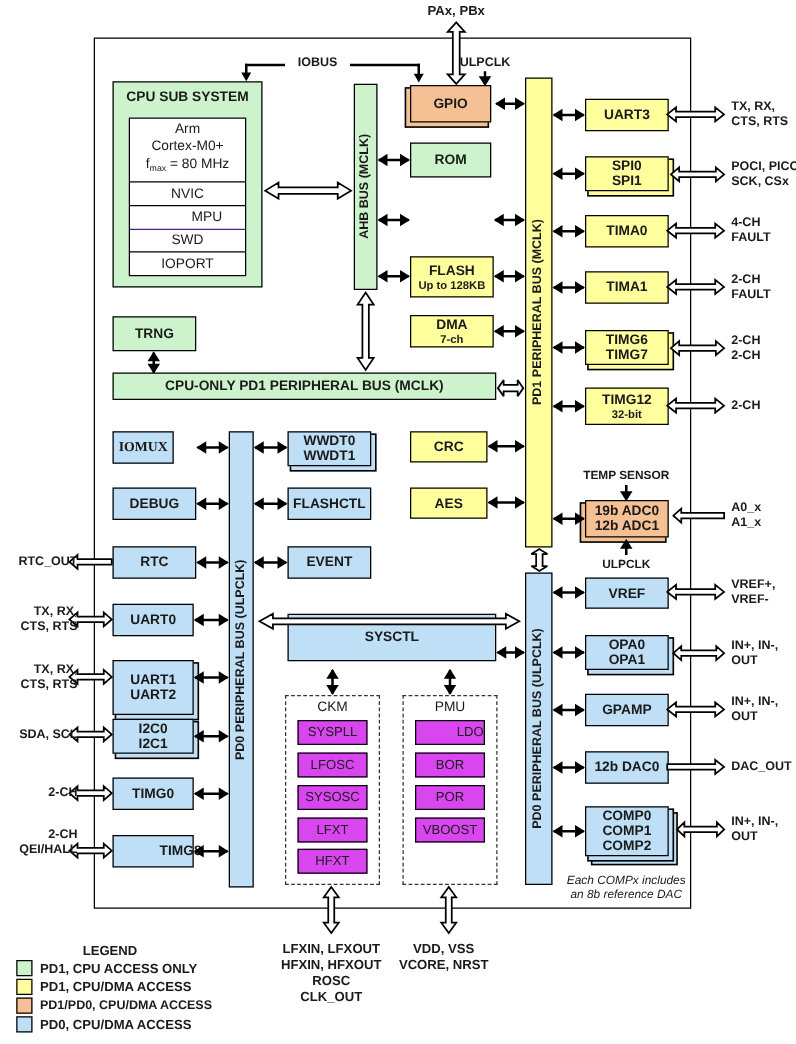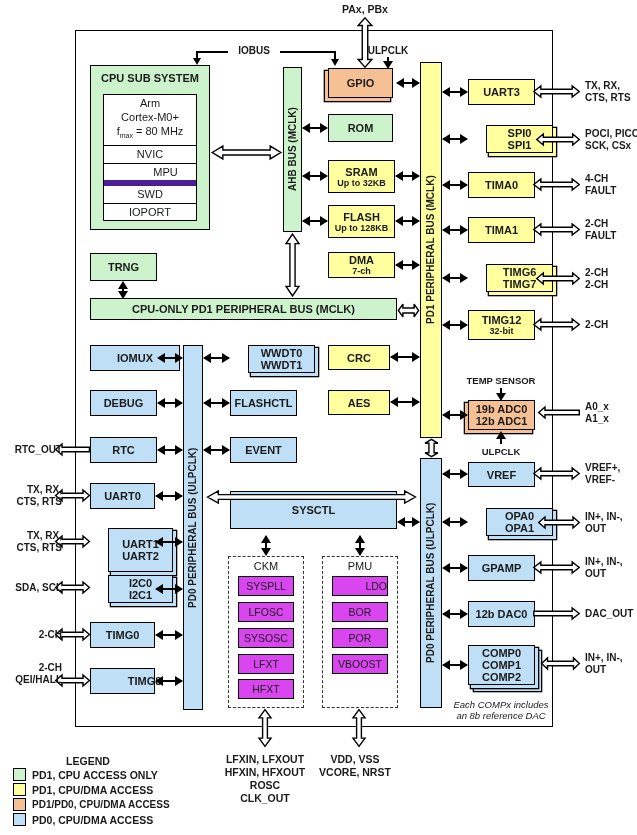--- a/index.html
+++ b/index.html
@@ -4,21 +4,21 @@
 <style>
   html,body{margin:0;padding:0;background:#fff;}
   #root{position:relative;width:637px;height:835px;background:#fff;font-family:"Liberation Sans",sans-serif;overflow:hidden;}
   .abs{position:absolute;box-sizing:border-box;}
   .box{position:absolute;box-sizing:border-box;border:1px solid #000;background:#fff;display:flex;flex-direction:column;align-items:center;justify-content:center;text-align:center;font:bold 11px/12px "Liberation Sans",sans-serif;color:#1a1a1a;}
   .g{--c:#cdf3cc;background:var(--c);}
   .y{--c:#ffff9e;background:var(--c);}
   .o{--c:#f6c095;background:var(--c);}
   .b{--c:#bedff5;background:var(--c);}
   .w{--c:#ffffff;background:#d946ef;font-weight:normal;font-size:10.5px;}
-  .st{box-shadow:3px 3px 0 0 var(--c),3px 3px 0 1.3px #000;margin-left:18px;}
+  .st{box-shadow:3px 3px 0 0 var(--c),3px 3px 0 1.3px #000;}
   .stL{box-shadow:-3px 3px 0 0 var(--c),-3px 3px 0 1.3px #000;}
   .st3{box-shadow:3px 3px 0 0 var(--c),3px 3px 0 1.3px #000,6px 6px 0 0 var(--c),6px 6px 0 1.3px #000;}
   .vbar{writing-mode:vertical-rl;transform:rotate(180deg);font-size:10px;}
   .sub{font-size:9px;line-height:10px;font-weight:bold;}
   .bh{position:absolute;height:2px;background:#000;}
   .bh::before{content:"";position:absolute;left:-1px;top:-4px;width:0;height:0;border:5px solid transparent;border-right:8px solid #000;border-left:0;}
   .bh::after{content:"";position:absolute;right:-1px;top:-4px;width:0;height:0;border:5px solid transparent;border-left:8px solid #000;border-right:0;}
   .bv{position:absolute;width:2px;background:#000;}
   .bv::before{content:"";position:absolute;top:-1px;left:-4px;width:0;height:0;border:5px solid transparent;border-bottom:8px solid #000;border-top:0;}
   .bv::after{content:"";position:absolute;bottom:-1px;left:-4px;width:0;height:0;border:5px solid transparent;border-top:8px solid #000;border-bottom:0;}
@@ -64,54 +64,50 @@
   <div class="box g" style="left:90px;top:65px;width:120px;height:165px;justify-content:flex-start;">
     <div style="margin-top:6px;">CPU SUB SYSTEM</div>
   </div>
   <div class="abs" style="left:103px;top:94px;width:94px;height:127px;border:1px solid #000;background:#fff;display:flex;flex-direction:column;font:11px/14px 'Liberation Sans',sans-serif;color:#1a1a1a;text-align:center;">
     <div style="height:50px;border-bottom:1px solid #000;display:flex;flex-direction:column;justify-content:center;">
       <span>Arm</span>
       <span>Cortex-M0+</span>
       <span><span>f</span><sub>max</sub><span> = 80 MHz</span></span>
     </div>
     <div style="flex:1;border-bottom:1px solid #000;display:flex;align-items:center;justify-content:center;">NVIC</div>
-    <div style="flex:1;border-bottom:6px solid #4c1d95;display:flex;align-items:center;justify-content:center;padding-left:31px;">MPU</div>
+    <div style="flex:1;border-bottom:1px solid #4c1d95;display:flex;align-items:center;justify-content:center;padding-left:31px;">MPU</div>
     <div style="flex:1;border-bottom:1px solid #000;display:flex;align-items:center;justify-content:center;">SWD</div>
     <div style="flex:1;display:flex;align-items:center;justify-content:center;">IOPORT</div>
   </div>
 
   <div class="box o stL" style="left:328px;top:68px;width:65px;height:30px;">
       <span>GPIO</span>
     </div>
   <div class="box g" style="left:328px;top:114px;width:65px;height:28px;">
       <span>ROM</span>
-    </div>
-  <div class="box y" style="left:328px;top:160px;width:67px;height:33px;">
-      <span>SRAM</span>
-      <span class="sub">Up to 32KB</span>
     </div>
   <div class="box y" style="left:328px;top:205px;width:67px;height:33px;">
       <span>FLASH</span>
       <span class="sub">Up to 128KB</span>
     </div>
   <div class="box y" style="left:328px;top:252px;width:67px;height:26px;">
       <span>DMA</span>
       <span class="sub">7-ch</span>
     </div>
   <div class="box g" style="left:90px;top:253px;width:67px;height:28px;">
       <span>TRNG</span>
     </div>
   <div class="box y" style="left:328px;top:345px;width:62px;height:25px;">
       <span>CRC</span>
     </div>
   <div class="box y" style="left:328px;top:390px;width:62px;height:25px;">
       <span>AES</span>
     </div>
 
-  <div class="box b" style="left:90px;top:345px;width:90px;height:26px;">
+  <div class="box b" style="left:90px;top:345px;width:49px;height:26px;font-family:Liberation Serif, serif;">
       <span>IOMUX</span>
     </div>
   <div class="box b" style="left:90px;top:390px;width:67px;height:26px;">
       <span>DEBUG</span>
     </div>
   <div class="box b" style="left:90px;top:437px;width:67px;height:26px;">
       <span>RTC</span>
     </div>
   <div class="box b" style="left:90px;top:483px;width:65px;height:26px;">
       <span>UART0</span>

